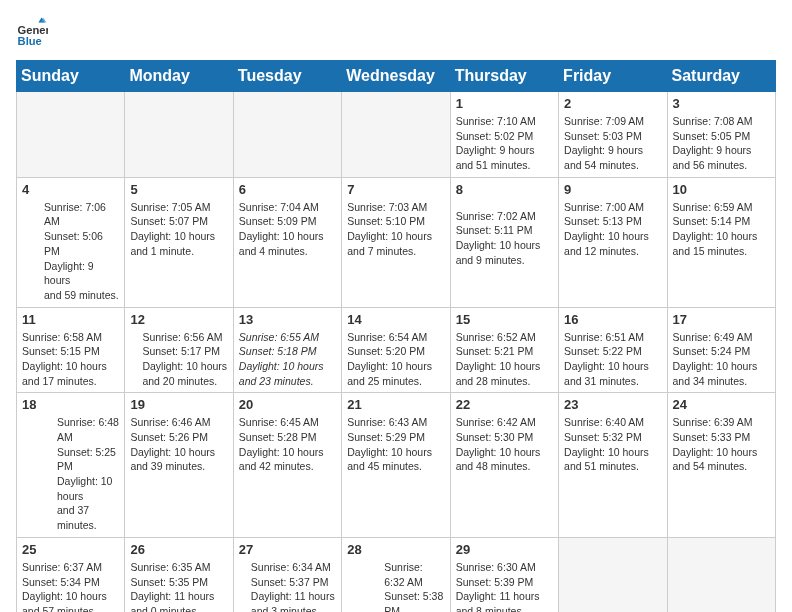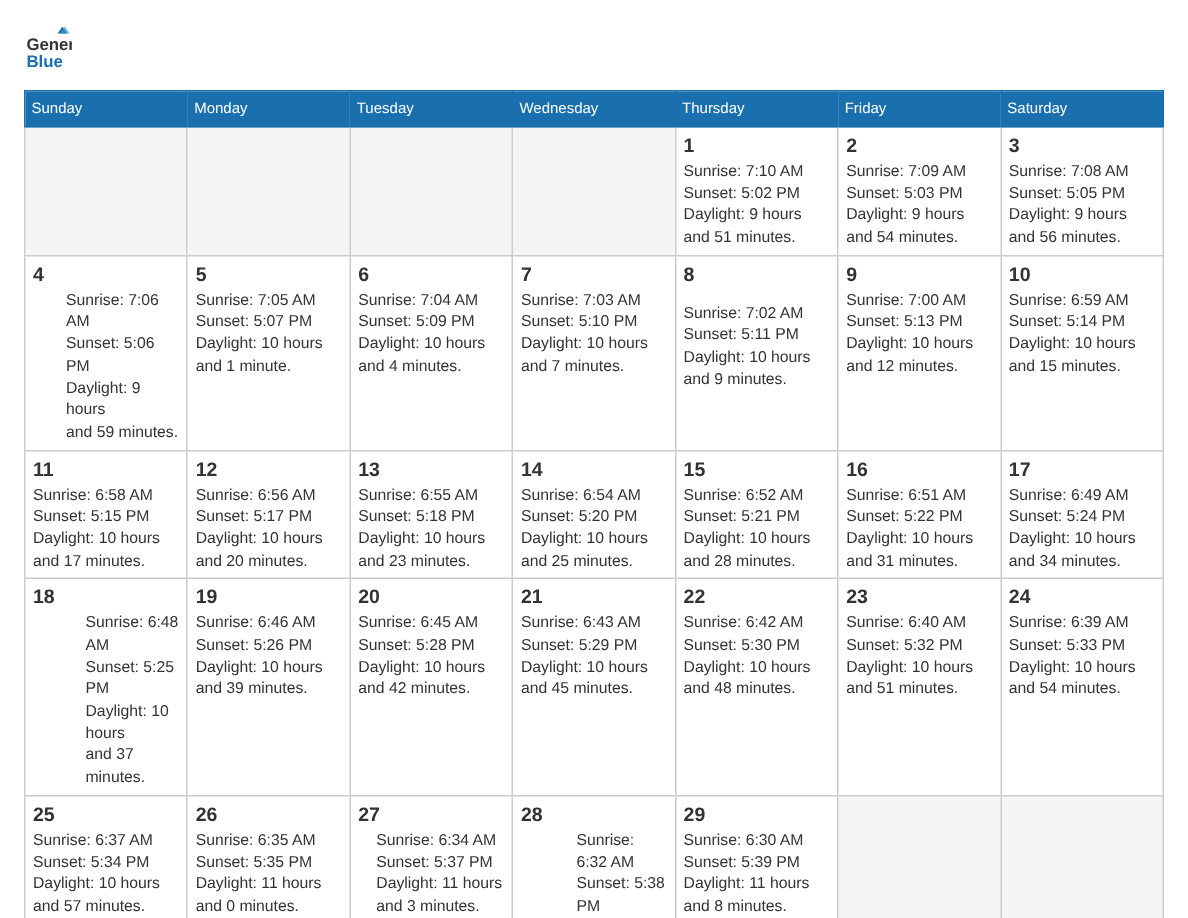--- a/index.html
+++ b/index.html
@@ -40,22 +40,22 @@
     .calendar {
       width: 100%;
       border-collapse: collapse;
       font-size: 11px;
     }
     .calendar th {
       background: #1a6faf;
       color: #fff;
       padding: 6px 4px;
       text-align: left;
-      font-size: 10px;
-      font-weight: normal;
+      font-size: 16px;
+      font-weight: bold;
       border: 1px solid #1a6faf;
     }
     .calendar td {
       border: 1px solid #ccc;
       vertical-align: top;
       padding: 4px 5px;
       width: 108px;
       min-height: 80px;
       background: #fff;
     }
@@ -190,28 +190,28 @@
       <tr>
         <td>
           <div class="day-number">11</div>
           <div class="day-info" style="white-space: pre-line;">Sunrise: 6:58 AM
 Sunset: 5:15 PM
 Daylight: 10 hours
 and 17 minutes.</div>
         </td>
         <td>
           <div class="day-number">12</div>
-          <div class="day-info" style="white-space: pre-line;">Sunrise: 6:56 AM
+          <div class="day-info" style="white-space: pre-line; margin-left: 12px;">Sunrise: 6:56 AM
 Sunset: 5:17 PM
 Daylight: 10 hours
 and 20 minutes.</div>
         </td>
         <td>
           <div class="day-number">13</div>
-          <div class="day-info" style="white-space: pre-line;">Sunrise: 6:55 AM
+          <div class="day-info" style="white-space: pre-line; font-style: italic;">Sunrise: 6:55 AM
 Sunset: 5:18 PM
 Daylight: 10 hours
 and 23 minutes.</div>
         </td>
         <td>
           <div class="day-number">14</div>
           <div class="day-info" style="white-space: pre-line;">Sunrise: 6:54 AM
 Sunset: 5:20 PM
 Daylight: 10 hours
 and 25 minutes.</div>

